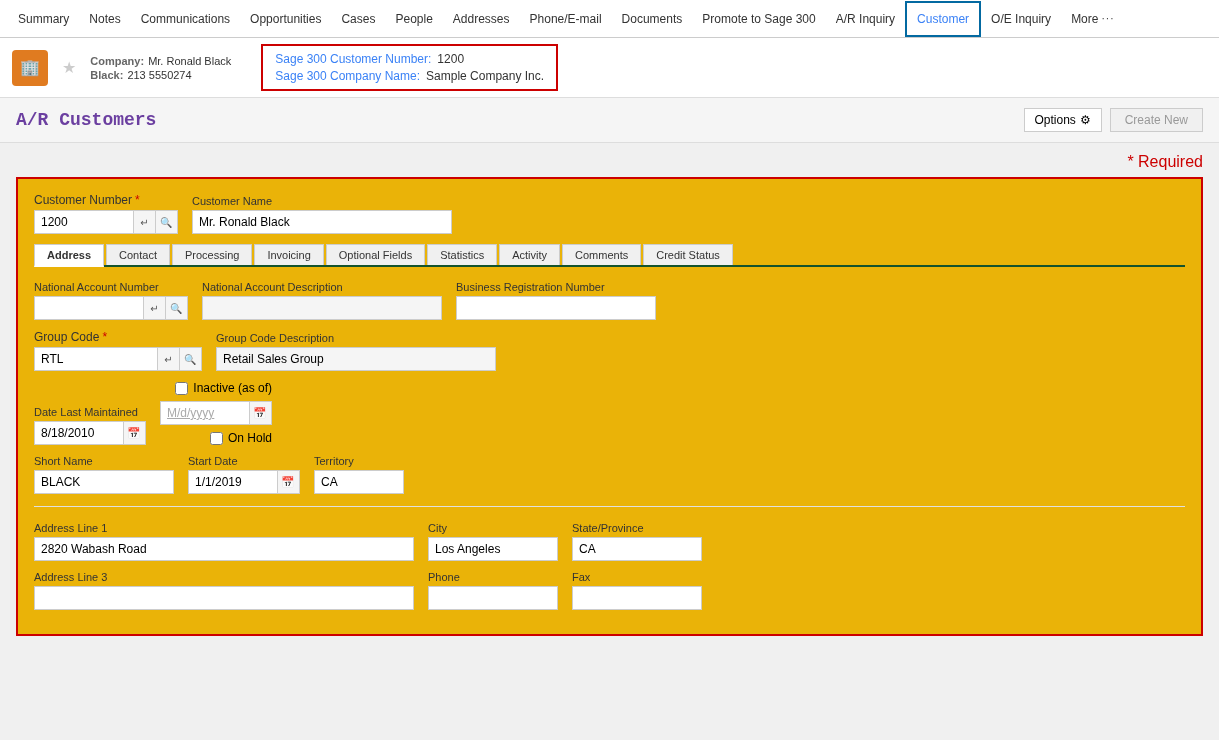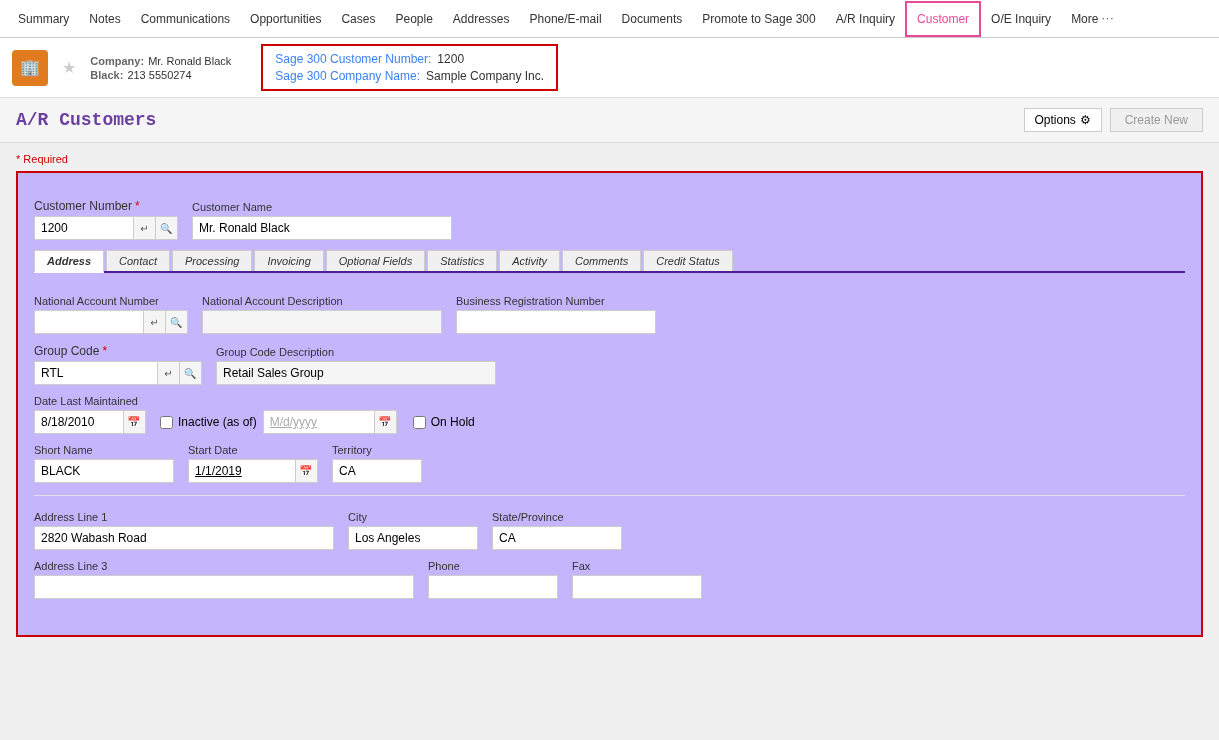--- a/index.html
+++ b/index.html
@@ -18,22 +18,22 @@
       padding: 16px 10px;
       height: 32px;
       display: flex;
       align-items: center;
       cursor: pointer;
       color: #333;
       font-size: 12px;
       white-space: nowrap;
     }
     .nav-item.active {
-      border: 2px solid #ec4899;
-      color: #ec4899;
+      border: 2px solid #0369a1;
+      color: #3b82f6;
     }
 
     
     .header-bar {
       background: #fff;
       border-bottom: 1px solid #ddd;
       display: flex;
       align-items: center;
       padding: 6px 12px;
       gap: 10px;
@@ -98,30 +98,31 @@
       color: #999;
       text-align: right;
     }
 
     
     .main-content {
       padding: 10px 16px;
       background: #f0f0f0;
     }
     .required-note {
+      text-align: right;
       color: #c00;
-      font-size: 11px;
+      font-size: 16px;
       margin-bottom: 6px;
     }
 
     
     .form-card {
       border: 2px solid #c00;
-      background: #c4b5fd;
-      padding: 26px 16px;
+      background: #eab308;
+      padding: 14px 16px;
     }
 
     
     .form-row { display: flex; align-items: flex-end; gap: 14px; margin-bottom: 10px; }
     .field-group { display: flex; flex-direction: column; gap: 3px; }
     .field-label { font-size: 11px; color: #333; }
     .field-label .req { color: #c00; }
     .field-input {
       border: 1px solid #ccc;
       padding: 3px 6px;
@@ -143,23 +144,22 @@
       justify-content: center;
       font-size: 10px;
       color: #555;
     }
     .icon-btn.return { border-left: none; }
     .icon-btn.search { border-left: none; }
 
     
     .tabs-row {
       display: flex;
-      border-bottom: 2px solid #4c1d95;
-      margin-bottom: 22px;
-      font-style: italic;
+      border-bottom: 2px solid #14532d;
+      margin-bottom: 14px;
     }
     .tab {
       padding: 4px 12px;
       border: 1px solid #ccc;
       border-bottom: none;
       background: #f0f0f0;
       cursor: pointer;
       font-size: 11px;
       margin-right: 2px;
       color: #333;
@@ -334,62 +334,62 @@
     </div>
 
     <div class="form-row">
       <div class="field-group">
         <div class="field-label">Date Last Maintained</div>
         <div class="input-with-btns">
           <input type="text" class="field-input" style="width: 90px;" value="8/18/2010">
           <div class="cal-icon">📅</div>
         </div>
       </div>
-      <div class="field-group" style="flex-direction:row;gap:6px;">
+      <div class="field-group" style="flex-direction:column;align-items:flex-end;gap:6px;">
         <div class="checkbox-group">
           <input type="checkbox" style="">
           <span>Inactive (as of)</span>
         </div>
         <div class="input-with-btns">
-          <input type="text" class="field-input" style="width: 112px; color: rgb(170, 170, 170); text-decoration: underline;" value="M/d/yyyy">
+          <input type="text" class="field-input" style="width: 90px; color: rgb(170, 170, 170); text-decoration: underline;" value="M/d/yyyy">
           <div class="cal-icon">📅</div>
         </div>
         <div class="checkbox-group" style="margin-left:10px;">
           <input type="checkbox" style="">
           <span>On Hold</span>
         </div>
       </div>
     </div>
 
     <div class="form-row">
       <div class="field-group">
         <div class="field-label">Short Name</div>
         <input type="text" class="field-input" style="width: 140px;" value="BLACK">
       </div>
       <div class="field-group">
         <div class="field-label">Start Date</div>
         <div class="input-with-btns">
-          <input type="text" class="field-input" style="width: 108px; text-decoration: underline;" value="1/1/2019">
+          <input type="text" class="field-input" style="width: 90px;" value="1/1/2019">
           <div class="cal-icon">📅</div>
         </div>
       </div>
       <div class="field-group">
         <div class="field-label">Territory</div>
         <input type="text" class="field-input" style="width: 90px;" value="CA">
       </div>
     </div>
 
     <div class="section-divider"></div>
 
     <div class="address-section">
 
       <div class="address-row">
         <div class="field-group">
           <div class="field-label">Address Line 1</div>
-          <input type="text" class="field-input" style="width: 300px;" value="2820 Wabash Road">
+          <input type="text" class="field-input" style="width: 380px;" value="2820 Wabash Road">
         </div>
         <div class="field-group">
           <div class="field-label">City</div>
           <input type="text" class="field-input" style="width: 130px;" value="Los Angeles">
         </div>
         <div class="field-group">
           <div class="field-label">State/Province</div>
           <input type="text" class="field-input" style="width: 130px;" value="CA">
         </div>
       </div>

